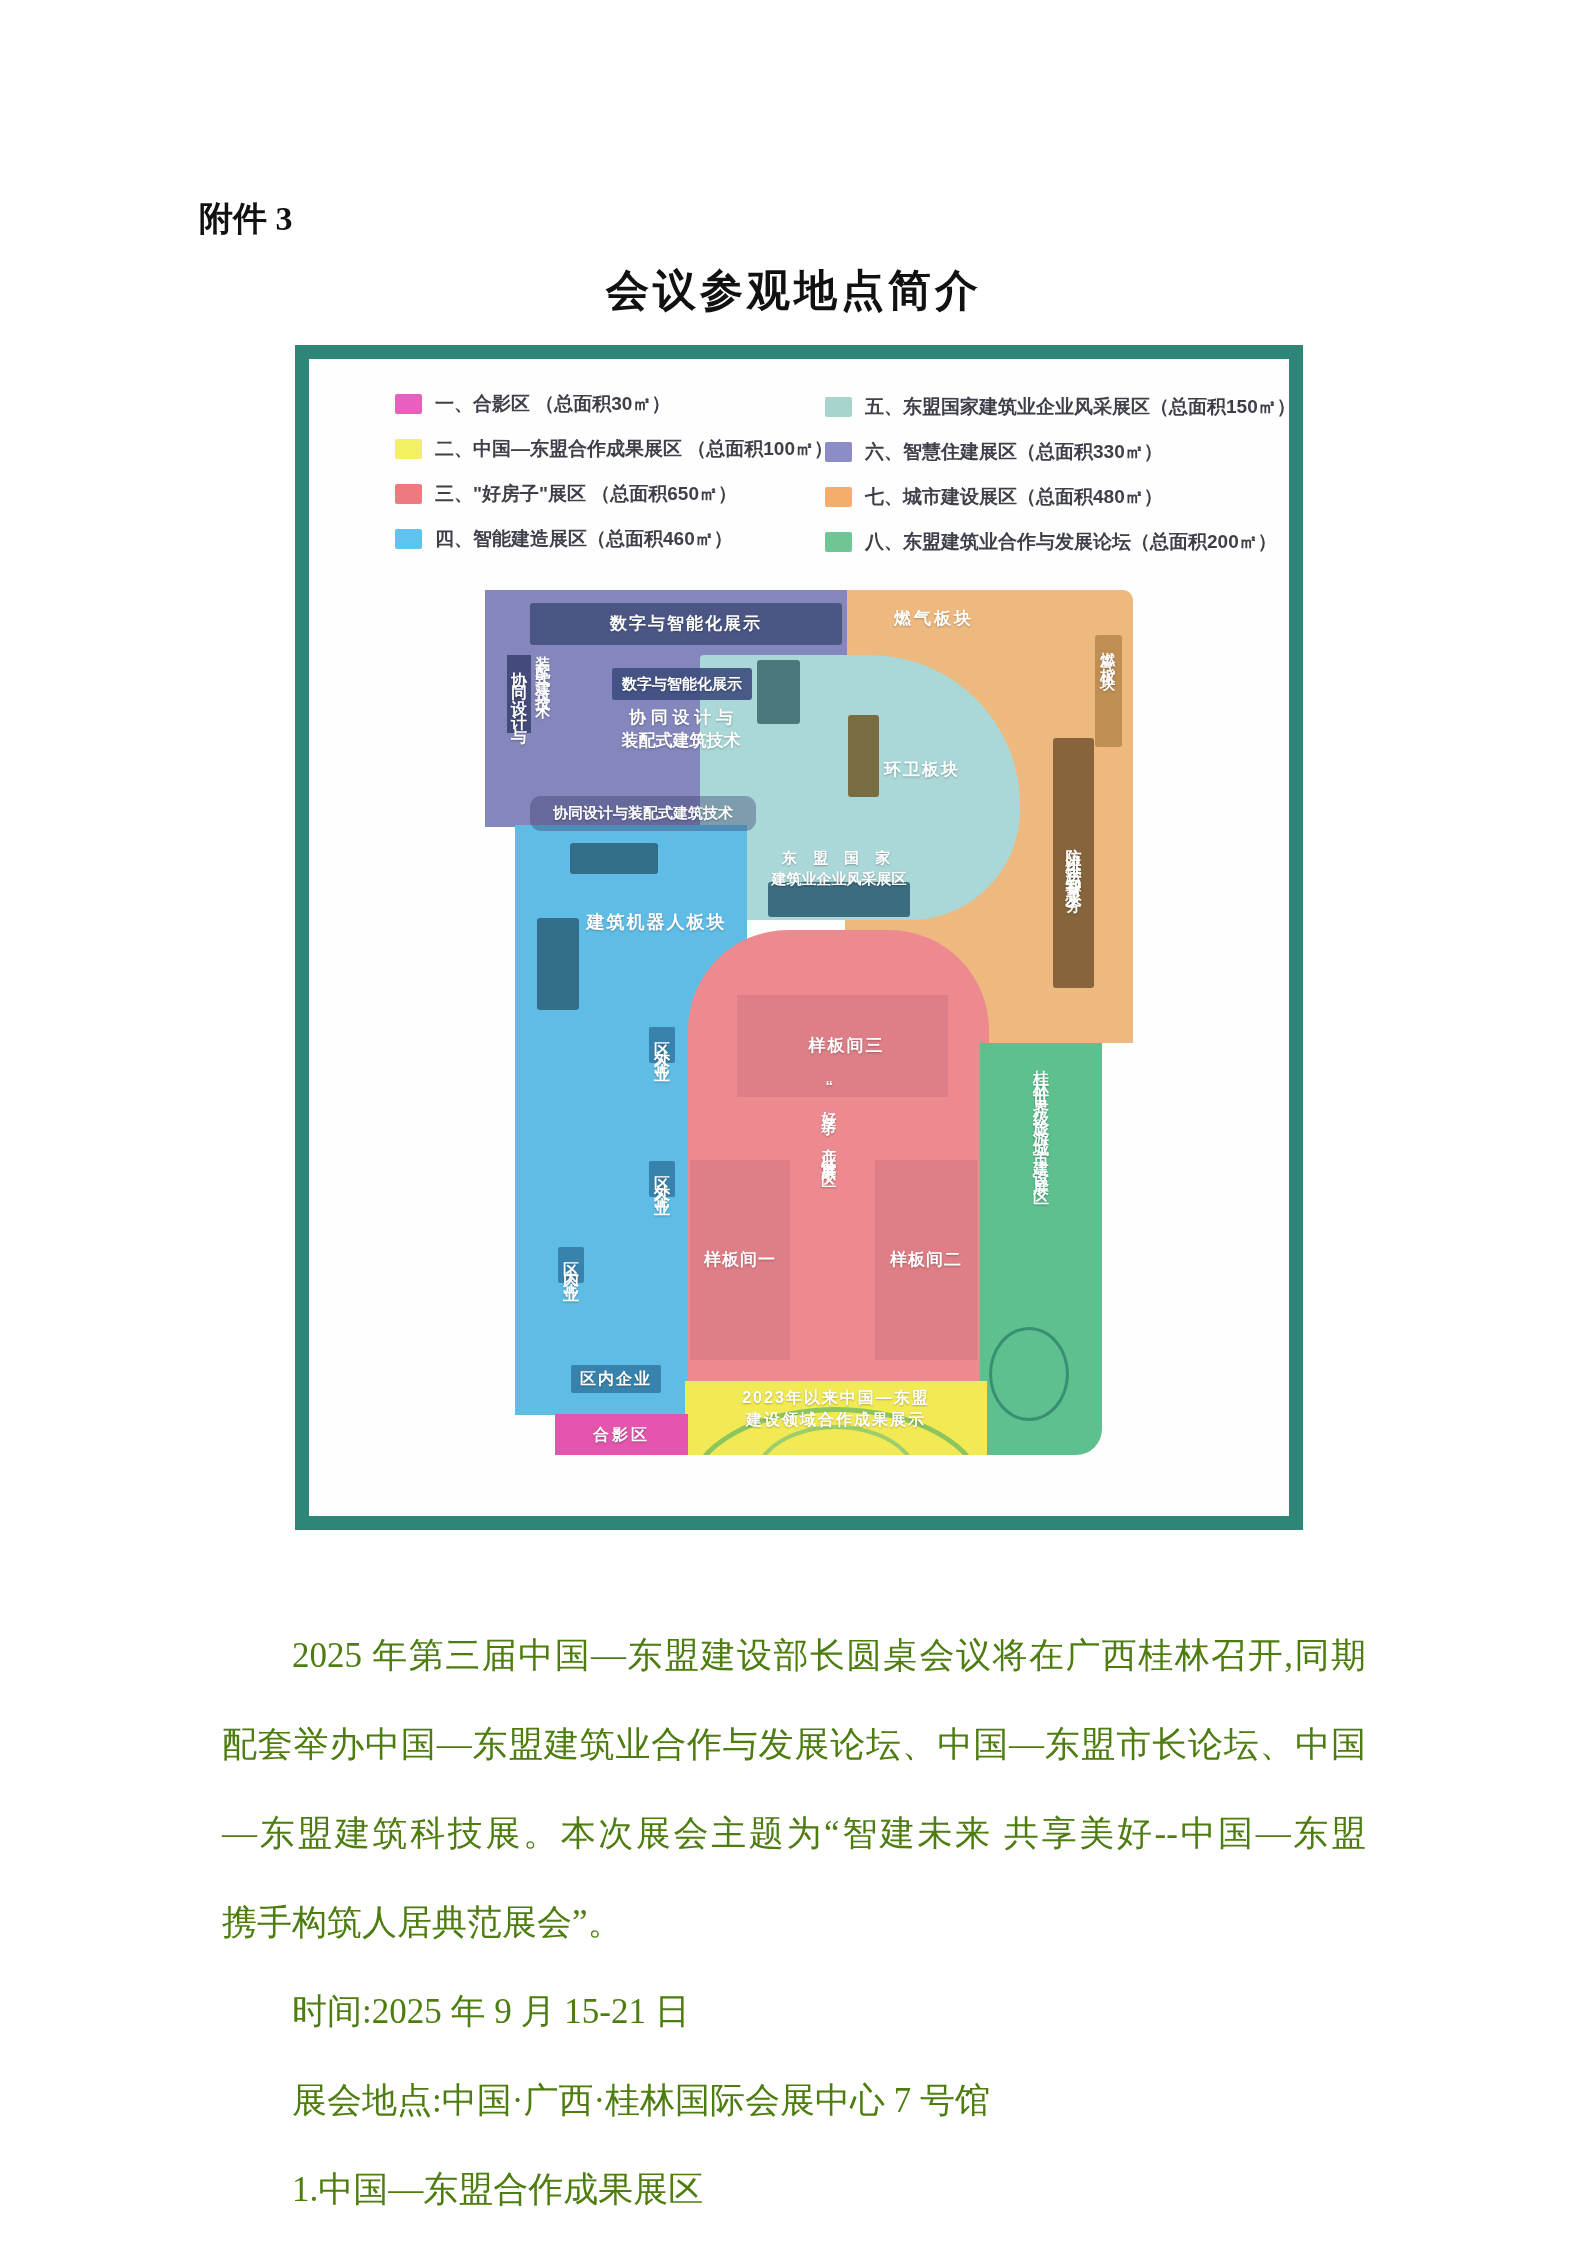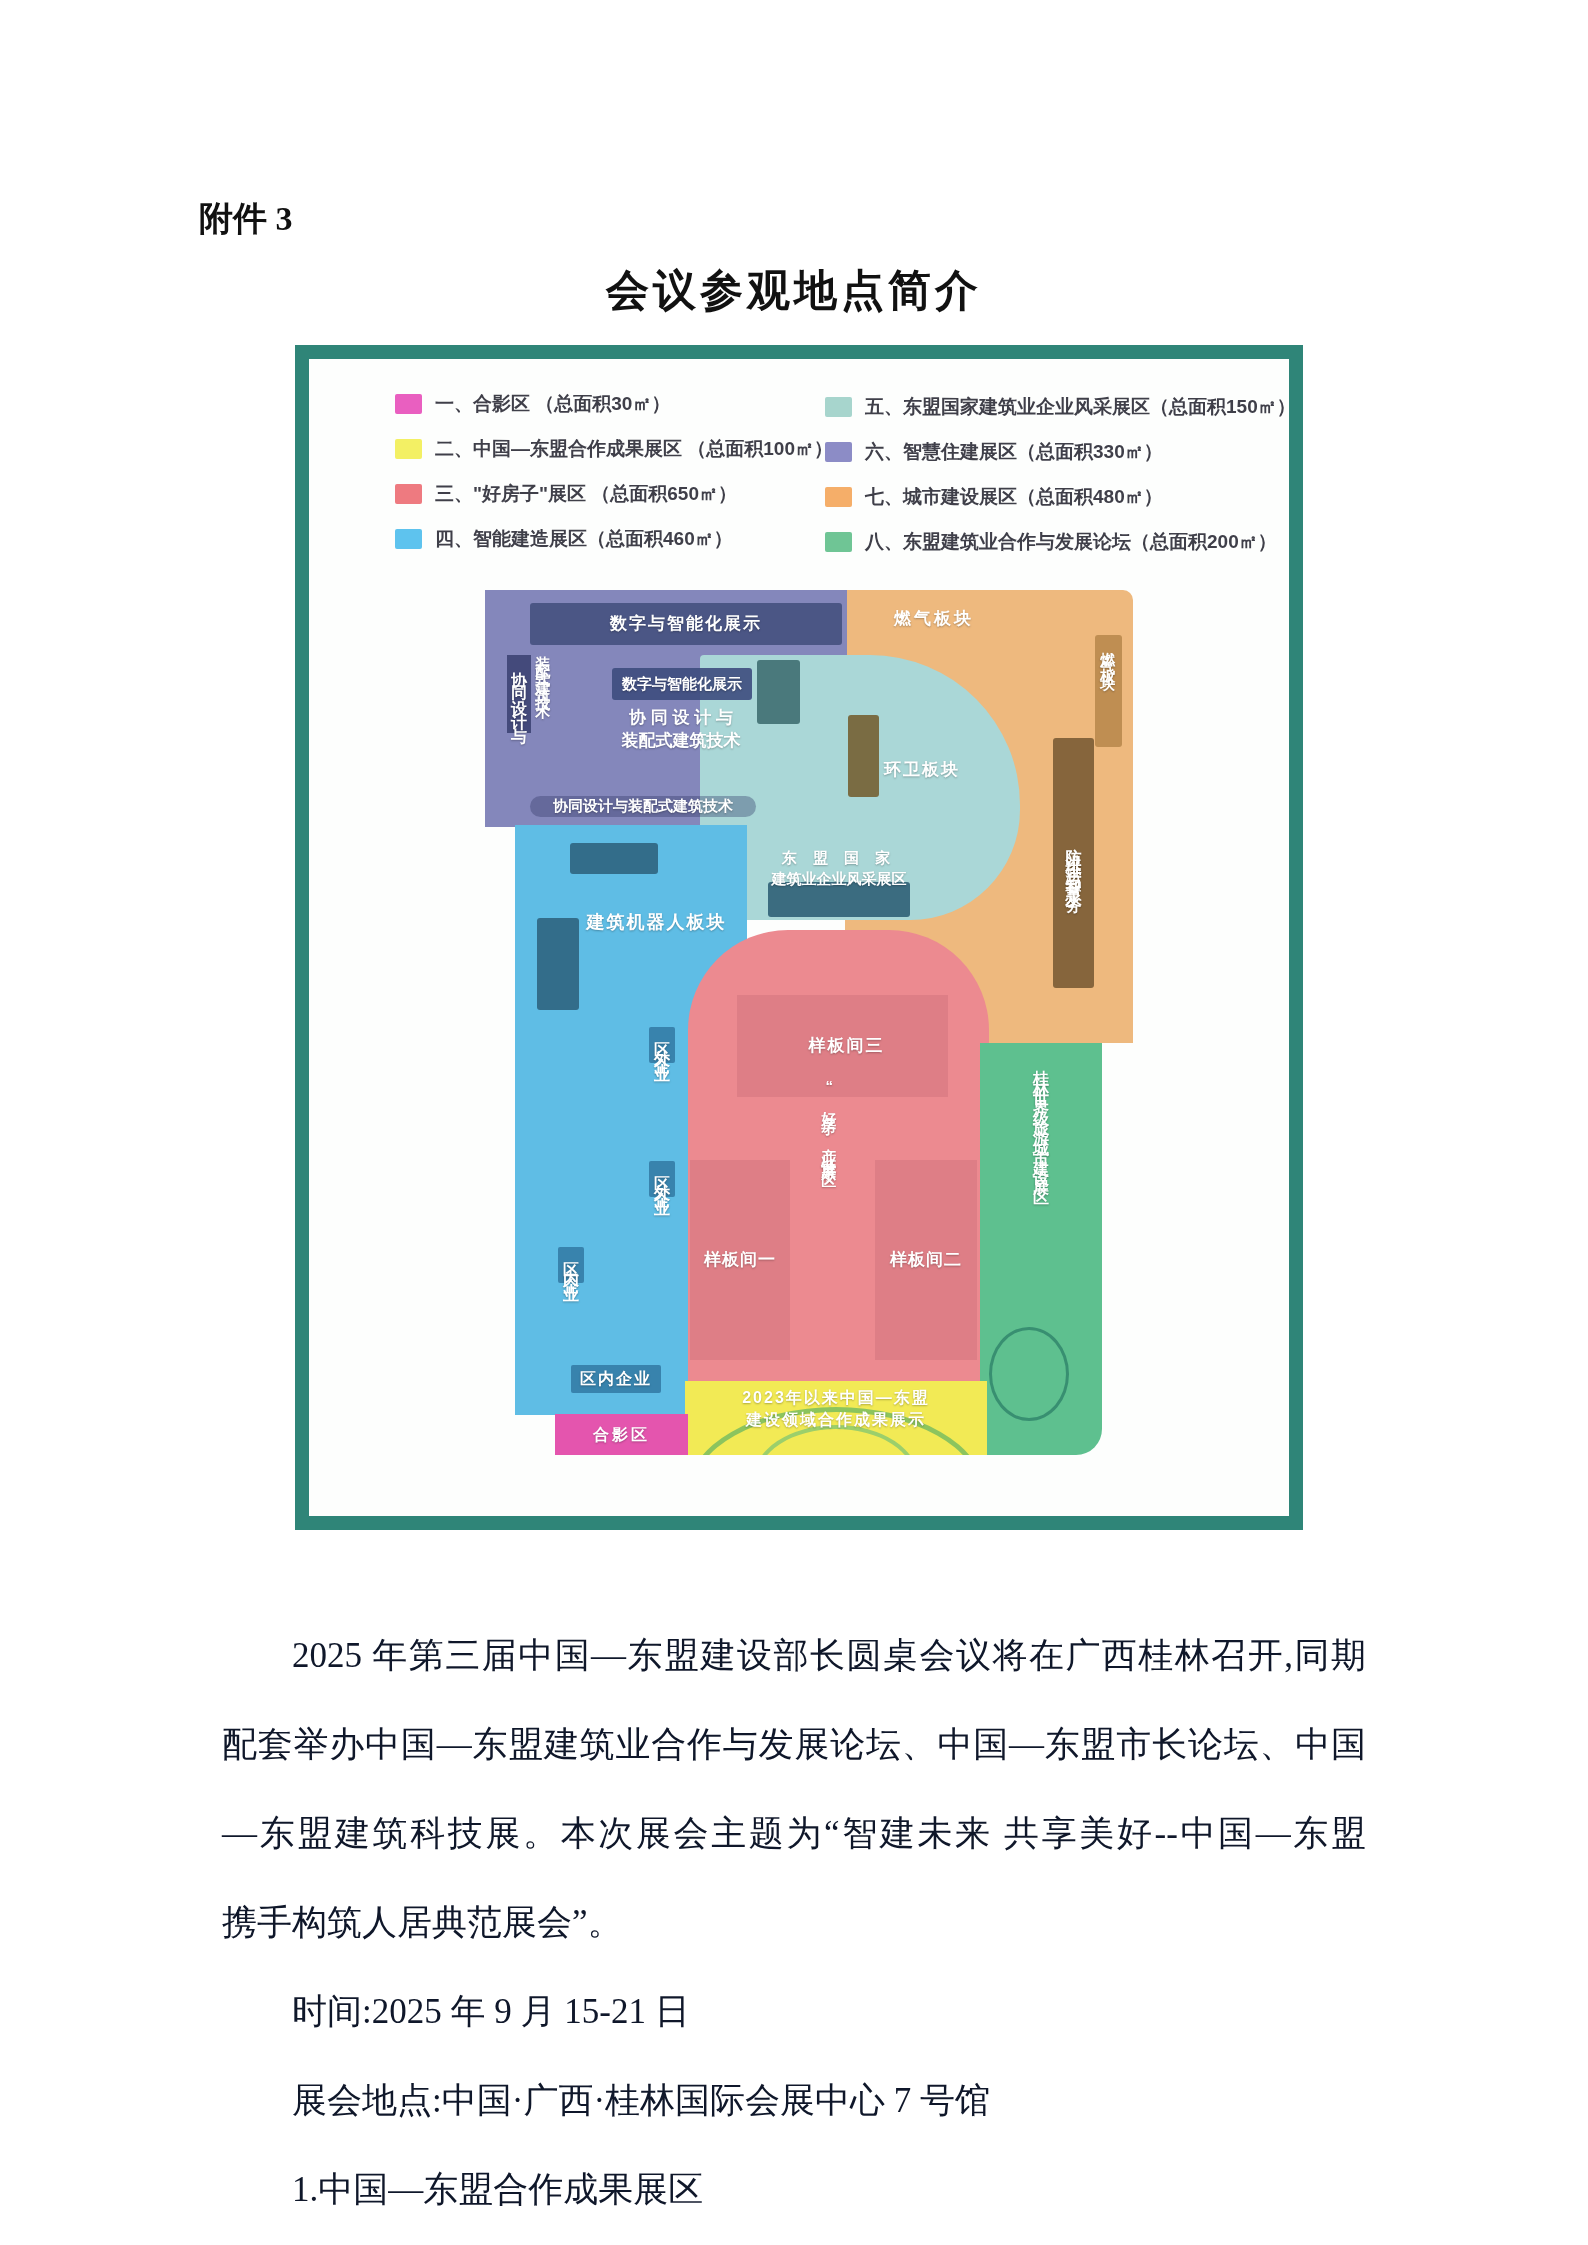--- a/index.html
+++ b/index.html
@@ -20,21 +20,21 @@
   .swatch{width:27px;height:20px;border-radius:2px;flex:0 0 auto;}
   .leg-text{font-size:19px;font-weight:bold;color:#3f3f49;white-space:nowrap;}
   
   .region{position:absolute;}
   .mlabel{position:absolute;color:#fff;font-weight:bold;text-shadow:0 1px 2px rgba(0,0,0,.28);line-height:1.25;}
   .v{writing-mode:vertical-rl;text-orientation:upright;}
   .tagbox{background:rgba(23,84,128,.55);border-radius:2px;padding:2px 3px;}
   .photo{position:absolute;border-radius:3px;opacity:.9;}
   .ctr{display:flex;align-items:center;justify-content:center;text-align:center;}
   
-  #bodytext{left:222px;top:1611px;width:1144px;font-size:35px;line-height:89px;color:#0f172a;}
+  #bodytext{left:222px;top:1611px;width:1144px;font-size:35px;line-height:89px;color:#4d7c0f;}
   .bline{white-space:pre-wrap;}
   .indent{text-indent:70px;}
   .just{text-align:justify;text-align-last:justify;}
 </style>
 </head>
 <body>
 
 <div id="page">
 
   <div class="abs" id="attach">附件 3</div>
@@ -110,21 +110,21 @@
       <div class="photo" style="left:786px;top:276px;width:27px;height:112px;background:#b98a4e;"></div>
       <div class="photo" style="left:744px;top:379px;width:41px;height:250px;background:#7a5c35;"></div>
       <div style="position:absolute;left:680px;top:968px;width:74px;height:88px;border:3px solid #1f6e5e;border-radius:50%;opacity:.6;"></div>
 
       <div class="mlabel ctr" style="left:221px;top:244px;width:312px;height:42px;font-size:17px;letter-spacing:2px;">数字与智能化展示</div>
       <div class="mlabel v" style="left:198px;top:296px;font-size:16px;letter-spacing:14px;background:rgba(42,48,96,.7);padding:4px 2px;">协同设计与</div>
       <div class="mlabel v" style="left:224px;top:285px;font-size:15px;letter-spacing:8px;">装配式建筑技术</div>
       <div class="mlabel ctr" style="left:303px;top:309px;width:140px;height:32px;font-size:15px;">数字与智能化展示</div>
       <div class="mlabel" style="left:300px;top:348px;width:144px;font-size:17px;text-align:center;">协 同 设 计 与</div>
       <div class="mlabel" style="left:300px;top:371px;width:144px;font-size:17px;text-align:center;">装配式建筑技术</div>
-      <div class="mlabel" style="left:221px;top:437px;width:226px;font-size:15px;text-align:center;background:rgba(42,48,96,.35);padding:1px 0;border-radius:11px;">协同设计与装配式建筑技术</div>
+      <div class="mlabel" style="left:221px;top:437px;width:226px;font-size:15px;text-align:center;background:rgba(42,48,96,.35);padding:8px 0;border-radius:11px;">协同设计与装配式建筑技术</div>
 
       <div class="mlabel" style="left:560px;top:249px;width:130px;font-size:17px;text-align:center;letter-spacing:3px;">燃气板块</div>
       <div class="mlabel v" style="left:789px;top:281px;font-size:15px;letter-spacing:8px;">燃气板块</div>
       <div class="mlabel" style="left:575px;top:400px;font-size:17px;letter-spacing:2px;">环卫板块</div>
       <div class="mlabel v ctr" style="left:744px;top:382px;width:41px;height:244px;font-size:16px;letter-spacing:6px;">防洪排涝与智慧水务</div>
 
       <div class="mlabel" style="left:440px;top:490px;width:180px;font-size:15px;text-align:center;letter-spacing:6px;">东 盟 国 家</div>
       <div class="mlabel" style="left:440px;top:511px;width:180px;font-size:15px;text-align:center;">建筑业企业风采展区</div>
 
       <div class="mlabel" style="left:255px;top:552px;width:185px;font-size:18px;text-align:center;letter-spacing:2px;">建筑机器人板块</div>

